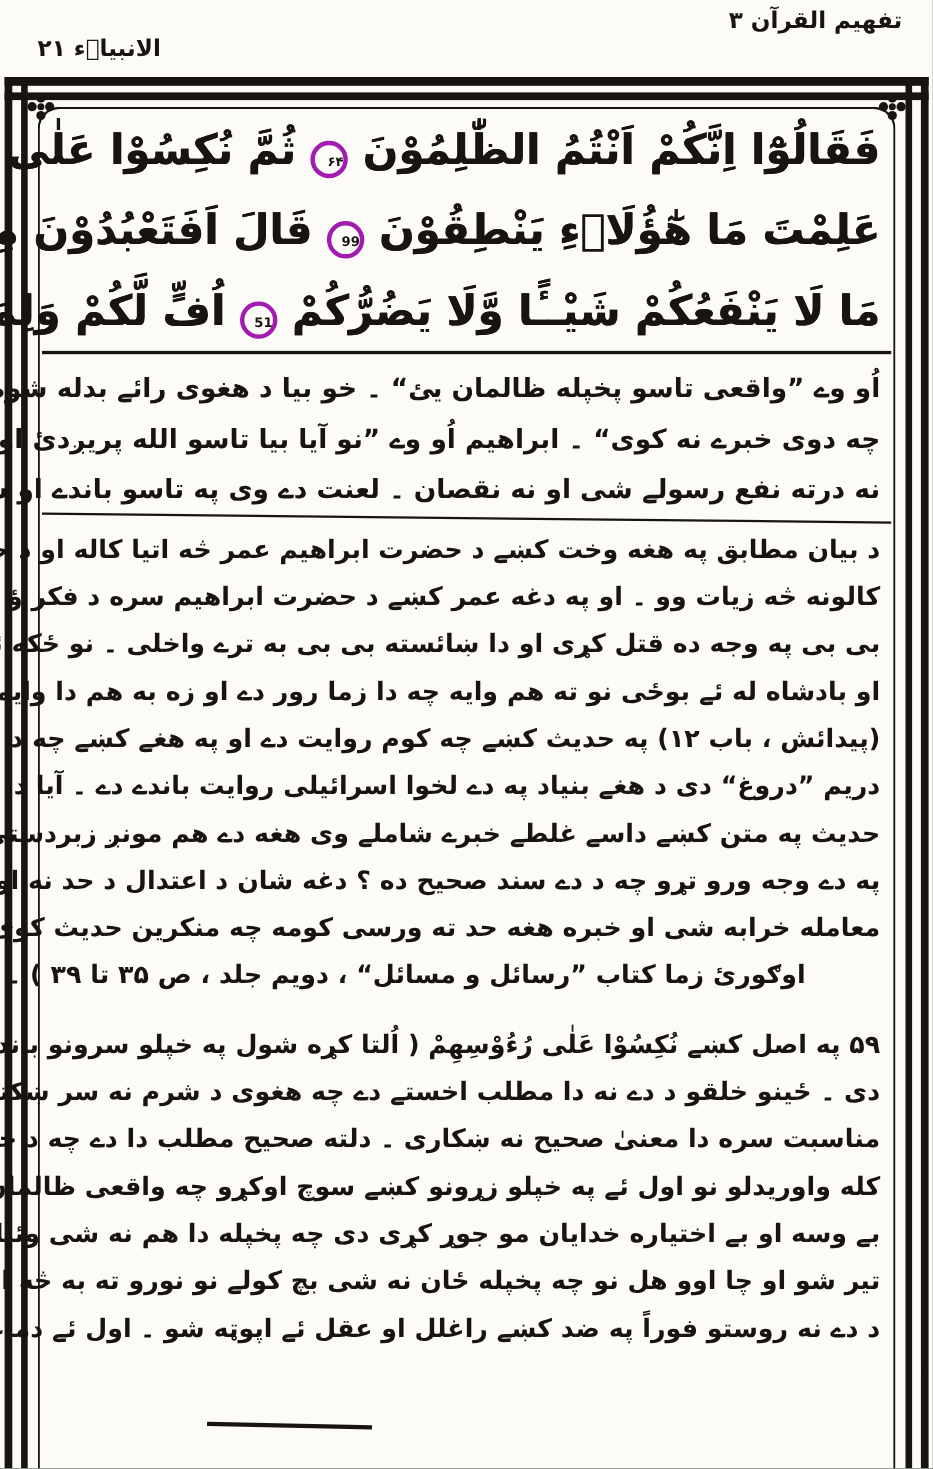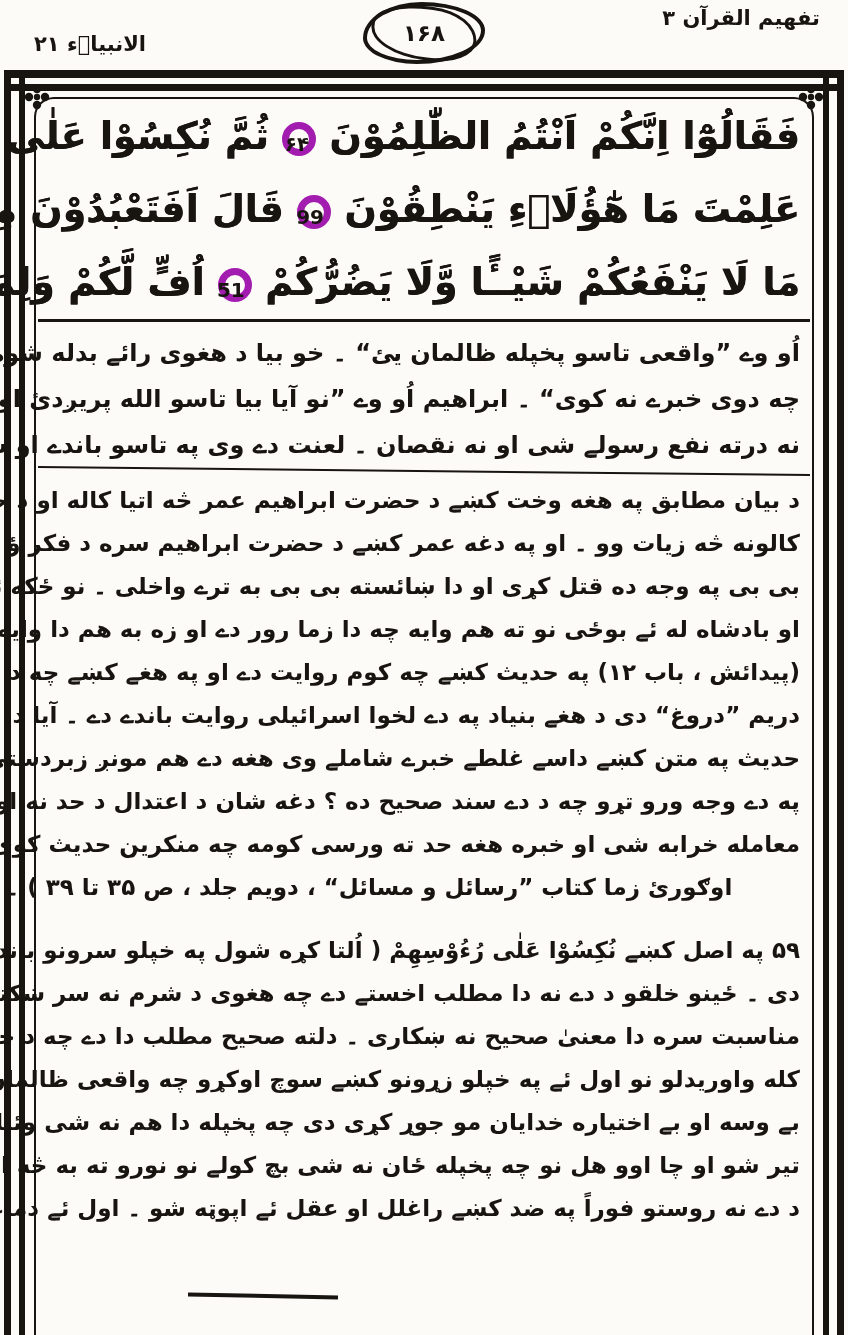--- a/index.html
+++ b/index.html
@@ -36,22 +36,22 @@
   .content{position:absolute;left:48px;right:48px;top:100px;}
   .q-line{
     height:73px;line-height:73px;
     font-size:38px;font-weight:700;
     text-align:justify;text-align-last:justify;
     white-space:nowrap;
     text-shadow:0.5px 0 currentColor;
   }
   .vnum{
     display:inline-block;width:34px;height:34px;line-height:31px;
-    border:7px solid #a21caf;border-radius:50%;
-    text-align:center;font-size:20px;font-weight:700;
+    border:4px solid #a21caf;border-radius:50%;
+    text-align:center;font-size:12px;font-weight:700;
     vertical-align:-2px;text-shadow:none;box-sizing:border-box;
   }
   .divider1{position:absolute;left:38px;right:38px;top:319px;height:0;border-top:3.5px solid #181410;}
   .divider2{position:absolute;left:38px;right:38px;top:470px;height:0;border-top:2.5px solid #181410;transform:rotate(0.6deg);}
   .t-block{position:absolute;left:48px;right:48px;top:330px;}
   .t-line,.f-line{
     height:46px;line-height:46px;
     font-size:24px;font-weight:700;
     text-align:justify;text-align-last:justify;
     white-space:nowrap;
@@ -64,25 +64,20 @@
   .bottom-rule{position:absolute;left:188px;top:1294px;width:150px;height:4px;background:#181410;transform:rotate(1.2deg);}
   .edge-mark{position:absolute;right:6px;top:1238px;width:3px;height:14px;background:#181410;opacity:.7;}
 </style>
 </head>
 <body>
 
 <div class="page">
 
   <div class="hdr-label hdr-right">تفهیم القرآن ۳</div>
   <div class="hdr-label hdr-left">الانبیاۤء ۲۱</div>
-  <div class="medallion">
-    <div class="blob1"></div>
-    <div class="blob2"></div>
-    <div class="num">۱۶۸</div>
-  </div>
 
   <div class="frame-top"></div>
   <div class="frame-side right"></div>
   <div class="frame-side left"></div>
   <div class="frame-inner"></div>
   <span class="corner-orn right">
     <svg width="26" height="26" viewBox="0 0 26 26">
         <g fill="#181410">
           <circle cx="13" cy="5" r="4.2"></circle>
           <circle cx="5" cy="13" r="4.2"></circle>

